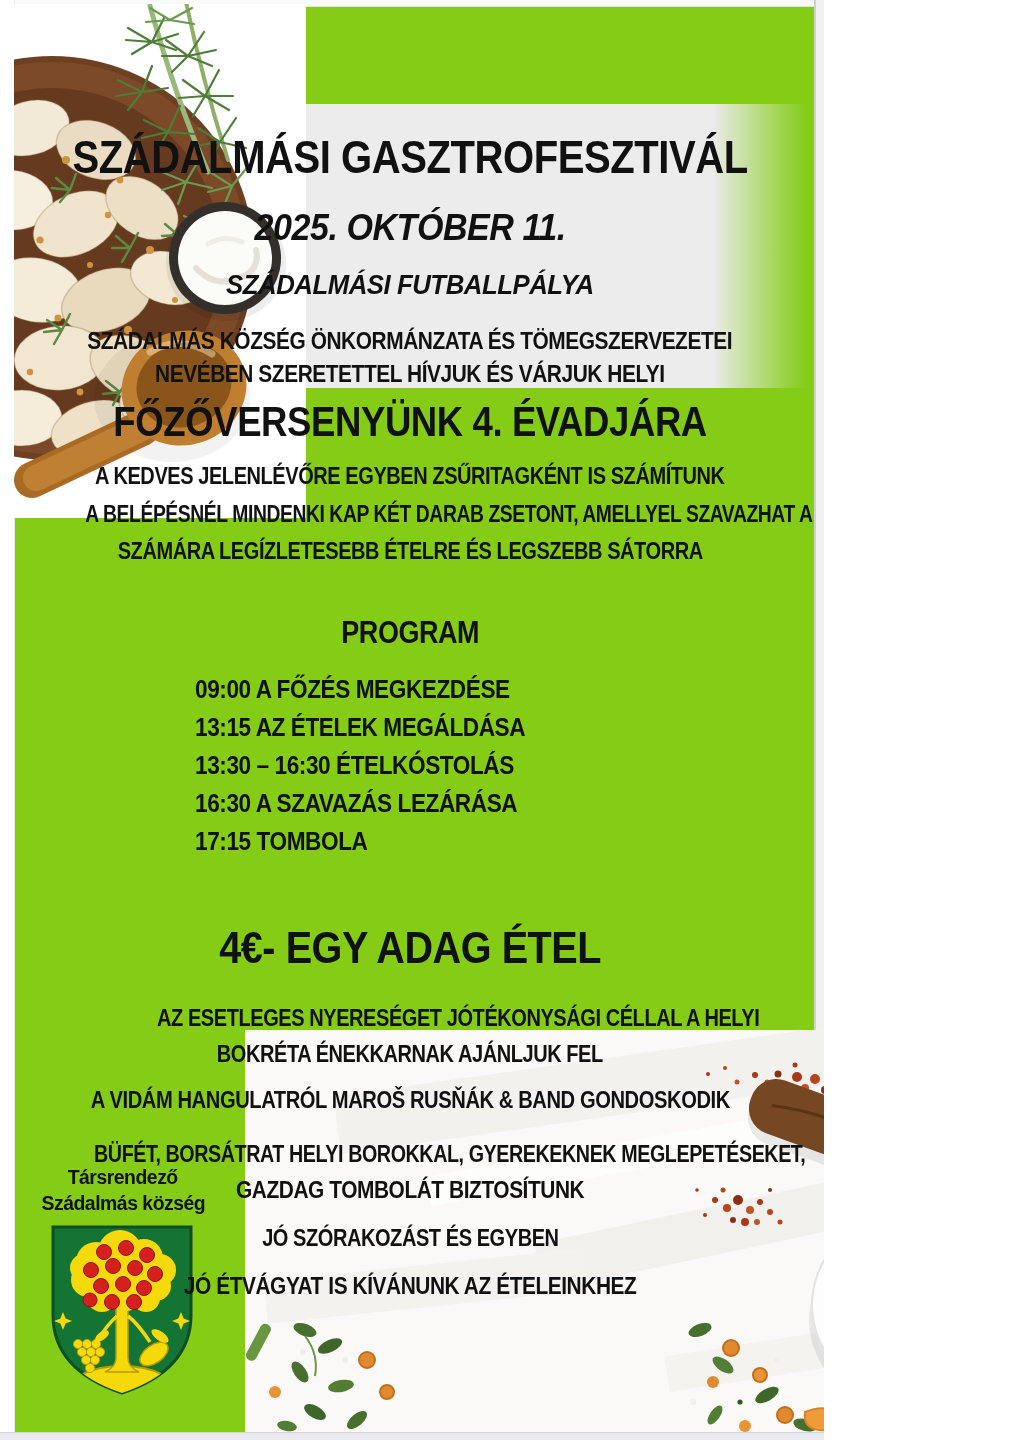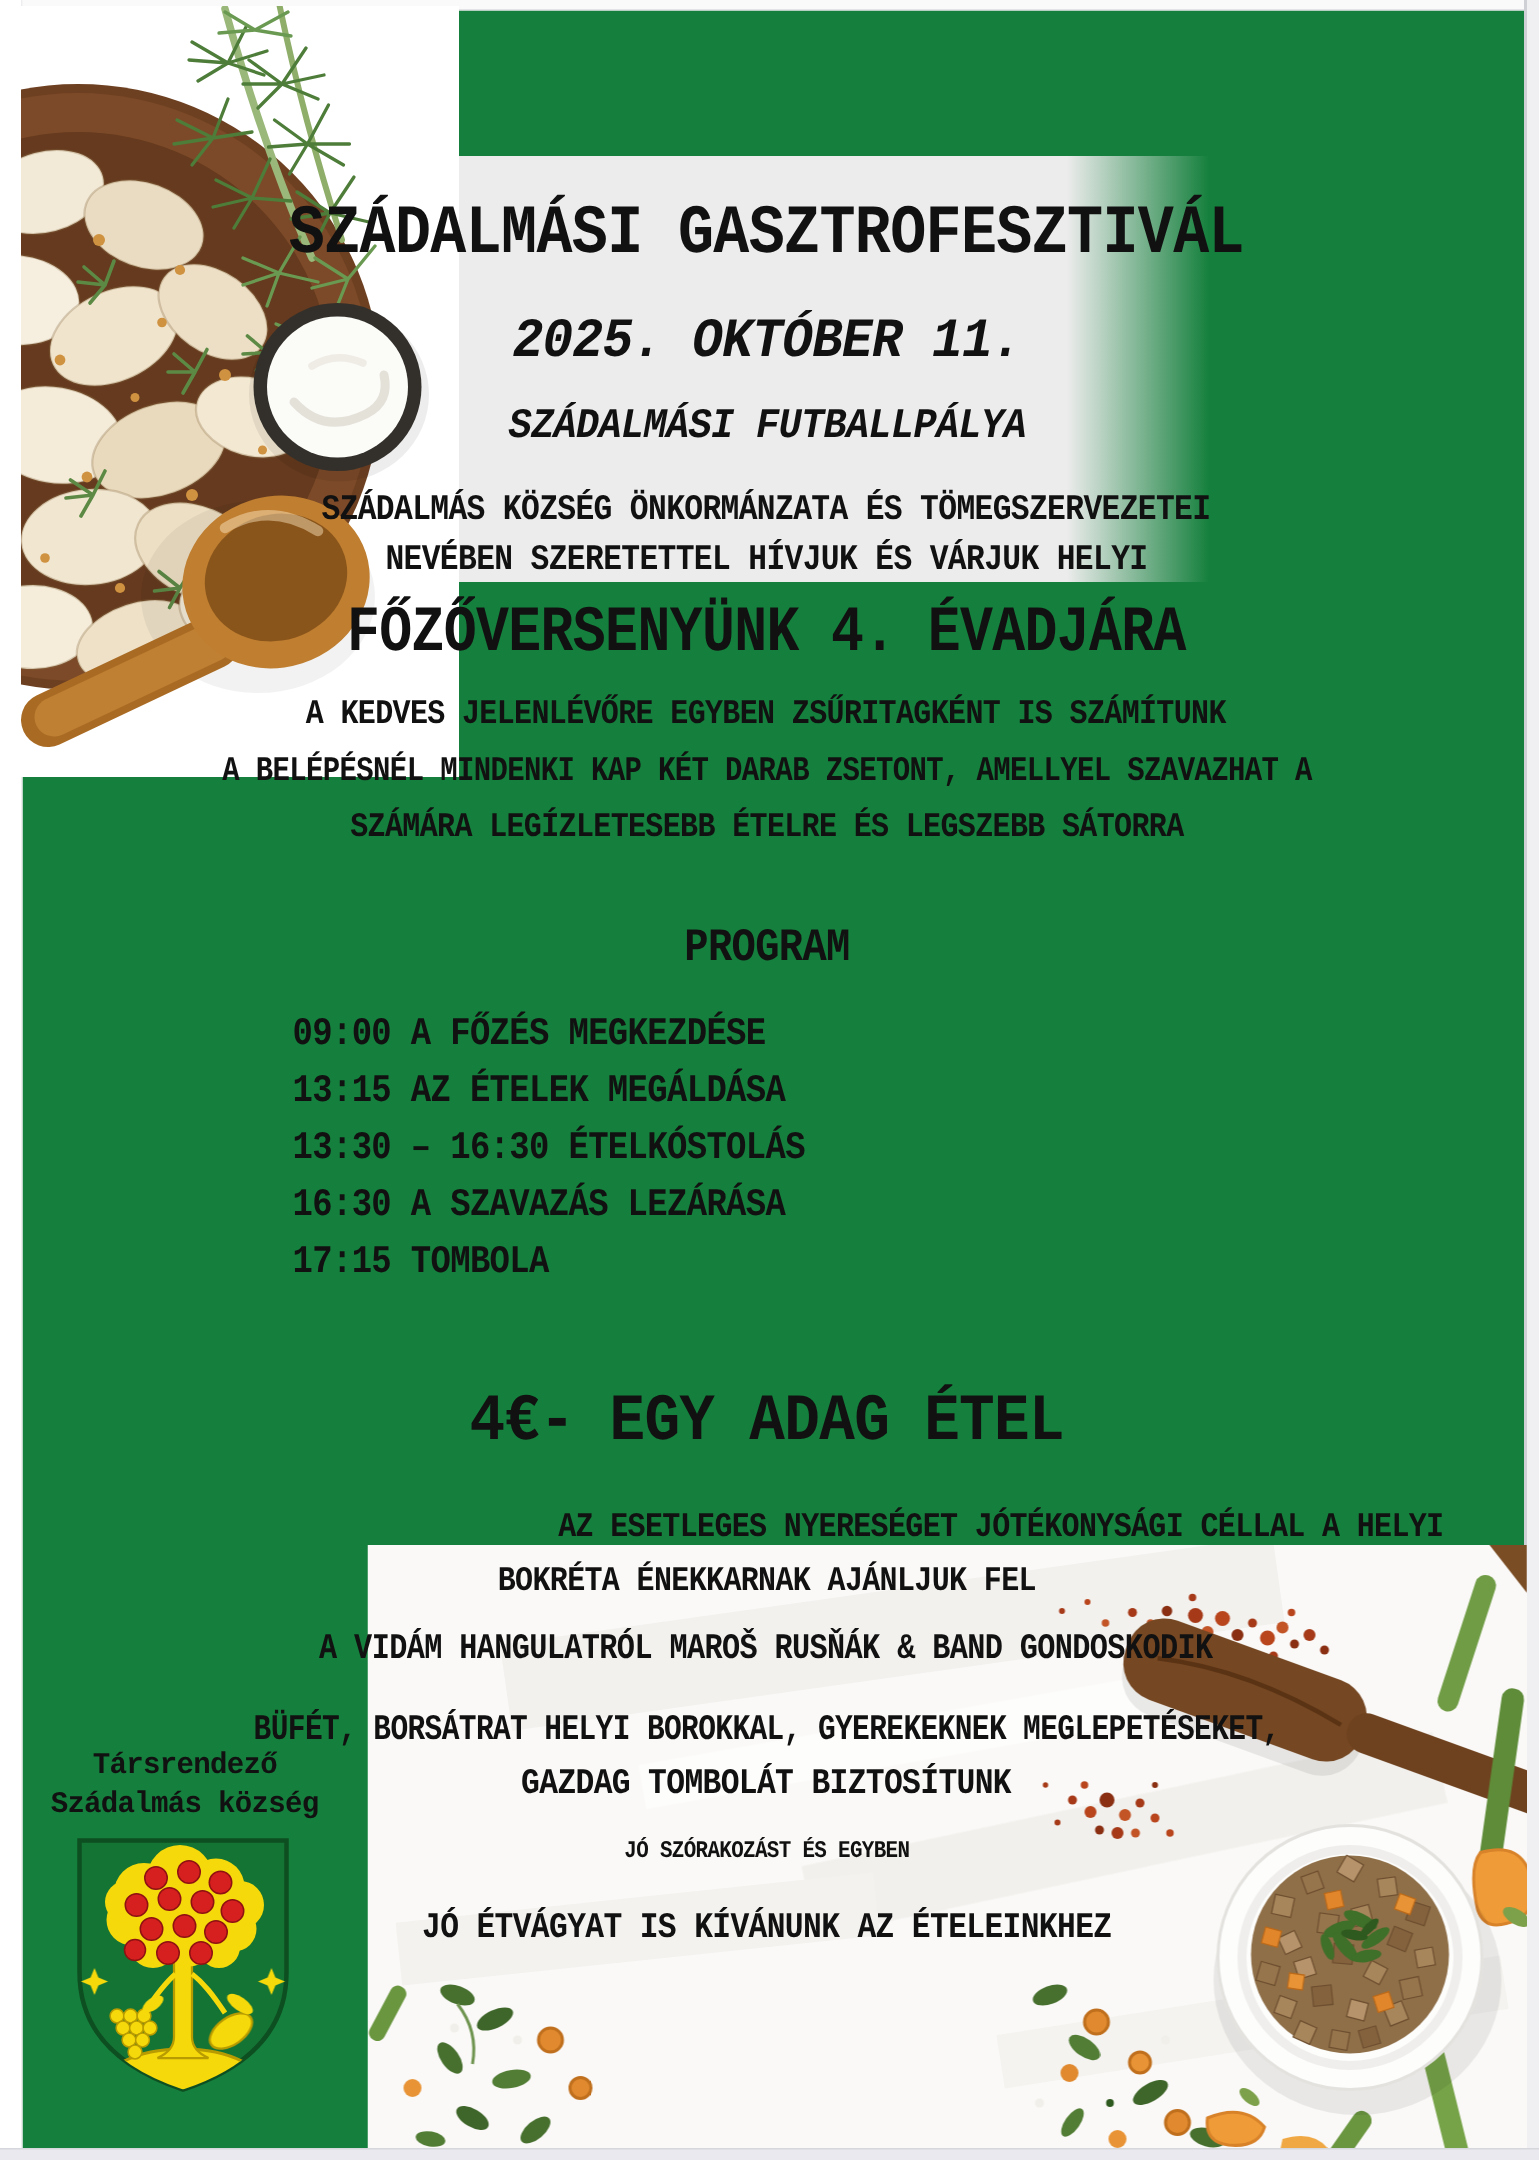--- a/index.html
+++ b/index.html
@@ -1,18 +1,18 @@
 <!DOCTYPE html>
 <html><head>
 <meta charset="utf-8">
 <style>
   html,body{margin:0;padding:0;background:#fff;}
   #poster{
-    position:relative;width:1026px;height:1440px;background:#15803d;
-    font-family:Liberation Mono, monospace;color:#111;
+    position:relative;width:824px;height:1440px;background:#84cc16;
+    font-family:Liberation Sans, sans-serif;color:#111;
     overflow:hidden;
   }
   
   .edge-right{position:absolute;right:0;top:0;width:8px;height:100%;background:#f0f0f3;border-left:2px solid #cfcfd6;}
   .edge-bottom{position:absolute;left:0;bottom:0;width:100%;height:7px;background:#e9e9ef;border-top:1px solid #d6d6dd;}
   .edge-top{position:absolute;left:0;top:0;width:100%;height:6px;background:#fafafa;border-bottom:1px solid #e3e3e8;}
   .edge-left{position:absolute;left:0;top:0;width:14px;height:100%;background:#ffffff;border-right:1px solid #ededf0;}
   
   .band{position:absolute;left:16px;top:104px;width:790px;height:284px;
     background:linear-gradient(to right,#ececec 0%,#ececec 88%,rgba(236,236,236,0) 100%);z-index:1;}
@@ -31,21 +31,21 @@
   .t-jury3{top:538px;font-size:23px;}
   .t-program-h{top:615px;font-size:31px;}
   .program-list{position:absolute;left:183px;top:662px;z-index:5;list-style:none;margin:12px;padding:0;}
   .program-list li{height:38px;font-size:26px;font-weight:700;white-space:nowrap;}
   .t-price{top:923px;font-size:44px;}
   .t-char1{top:1005px;font-size:23px;text-align:right;}
   .t-char2{top:1041px;font-size:23px;}
   .t-band{top:1086px;font-size:24px;}
   .t-buf1{top:1140px;font-size:24px;}
   .t-buf2{top:1176px;font-size:24px;}
-  .t-close1{top:1225px;font-size:16px;}
+  .t-close1{top:1225px;font-size:23px;}
   .t-close2{top:1272px;font-size:24px;}
   .coorg{position:absolute;left:30px;width:186px;text-align:center;z-index:5;font-weight:700;font-size:20px;white-space:nowrap;}
   .coorg1{top:1166px;}
   .coorg2{top:1192px;}
   .crest{position:absolute;left:46px;top:1222px;z-index:4;}
 </style>
 </head>
 <body>
 
 <div id="poster">

